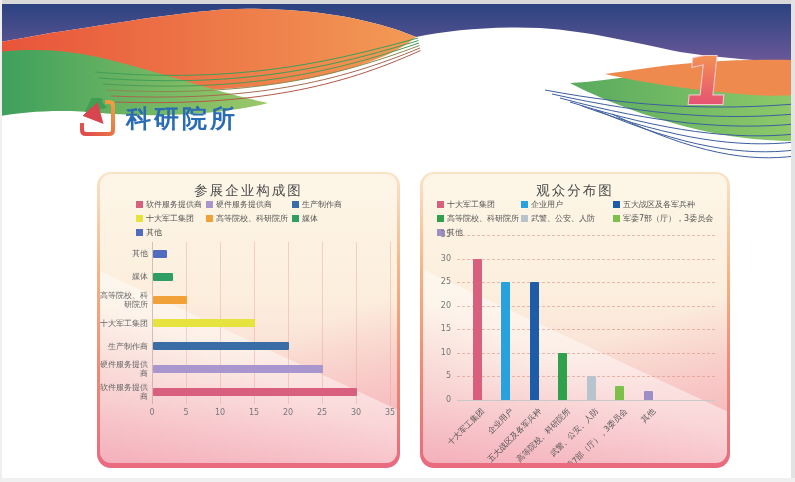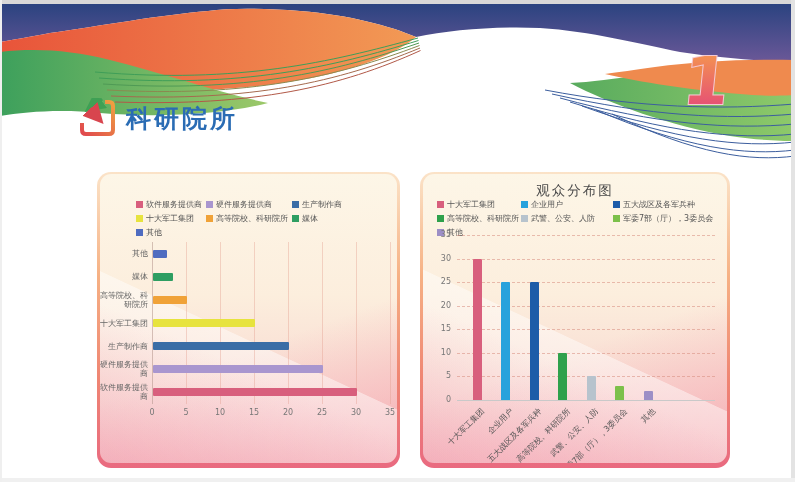--- a/index.html
+++ b/index.html
@@ -116,20 +116,21 @@
       </defs>
       <path d="M27,4 L31,4 Q35,4 35,8 L35,32 Q35,36 31,36 L8,36 Q4,36 4,32 L4,25" fill="none" stroke="url(#gBr)" stroke-width="4"></path>
       <path d="M24,1 L12,10" stroke="#3fa054" stroke-width="3.4" fill="none" marker-end="url(#mG)"></path>
       <path d="M12,11 L21,21" stroke="#d8454e" stroke-width="3.4" fill="none" marker-end="url(#mR)"></path>
     </svg>
     <div class="section-title">科研院所</div>
   </div>
 
   <div class="panel-frame left">
     <div class="panel">
+      <div class="chart-title">参展企业构成图</div>
       <div class="legend lg-left">
           <span class="legend-item">
             <span class="sw" style="background: rgb(216, 95, 125);"></span>
             <span>软件服务提供商</span>
           </span>
           <span class="legend-item">
             <span class="sw" style="background: rgb(169, 150, 207);"></span>
             <span>硬件服务提供商</span>
           </span>
           <span class="legend-item">

